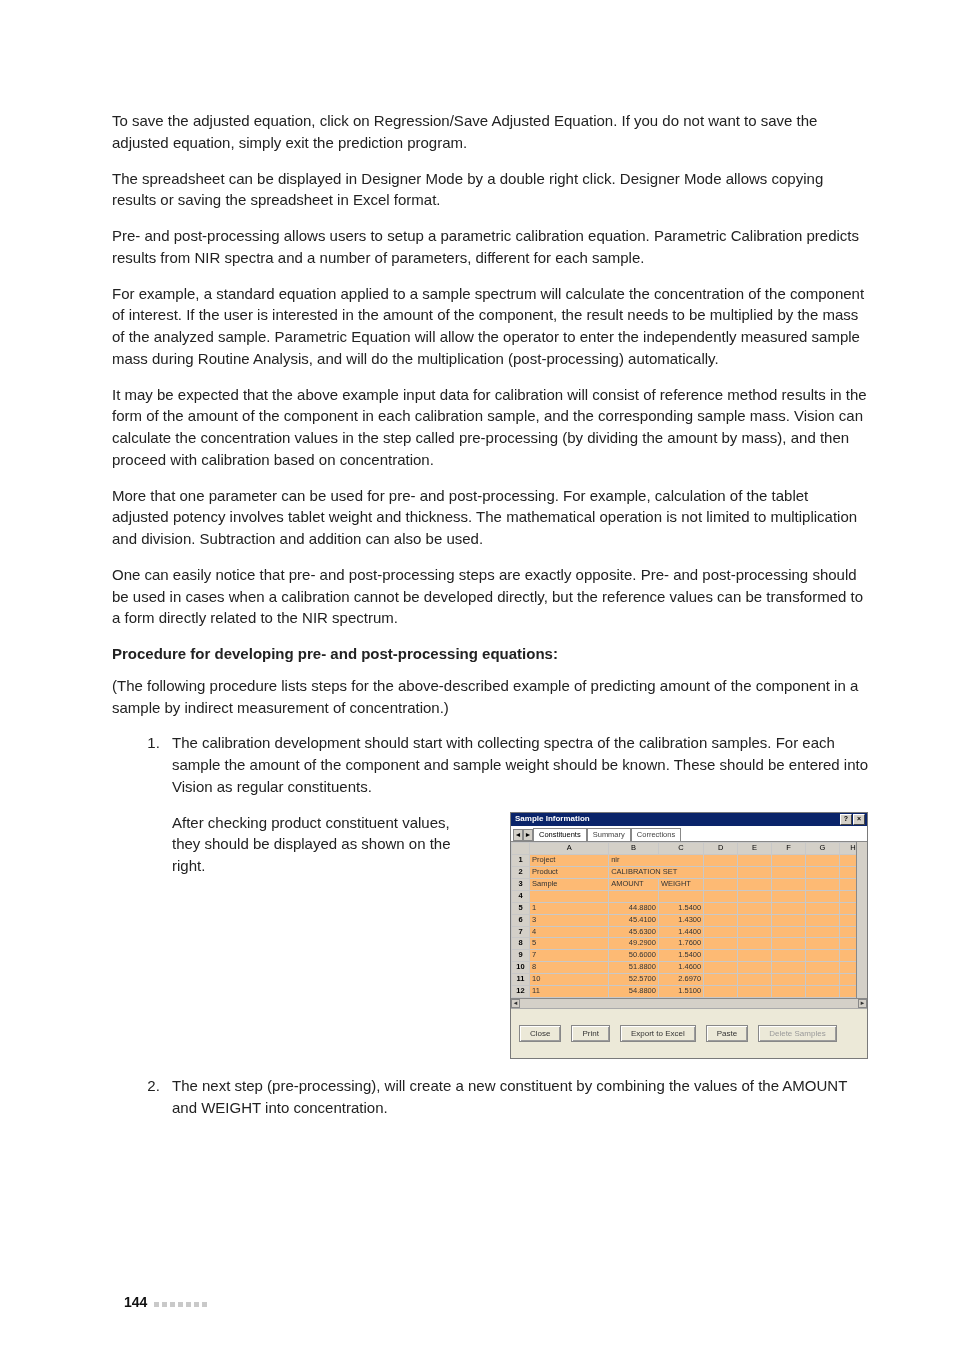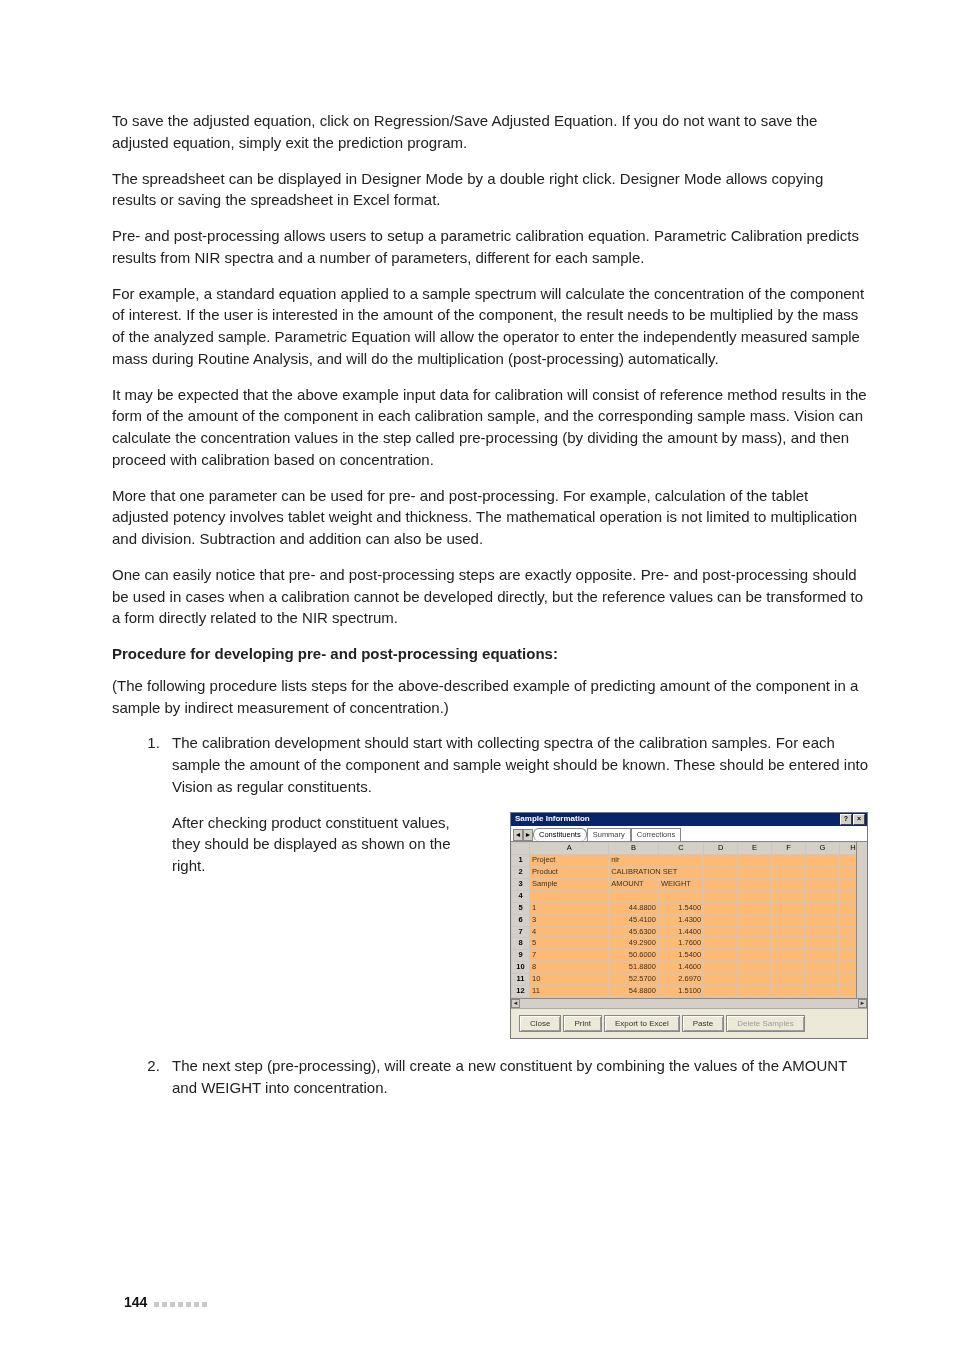--- a/index.html
+++ b/index.html
@@ -112,21 +112,20 @@
     border: 1px solid #888;
     border-bottom: none;
     background: #fff;
     font-size: 7.5px;
     color: #444;
   }
   .mockwin .tab.active {
     background: #fff;
     font-weight: 400;
     color:#000;
-    border-radius:6px;
   }
   .mockwin .sheetwrap {
     position: relative;
   }
   .mockwin table {
     border-collapse: collapse;
     width: 100%;
     table-layout: fixed;
   }
   .mockwin th, .mockwin td {
@@ -168,22 +167,22 @@
     background: #d4d0c8;
     border-top: 1px solid #888;
     display:flex;
     justify-content:space-between;
   }
   .mockwin .hscroll .sb {
     width:9px;height:9px;background:#d4d0c8;border:1px solid #888;box-sizing:border-box;font-size:6px;text-align:center;line-height:6px;
   }
   .mockwin .btnrow {
     display: flex;
-    gap: 2px;
-    padding: 6px 8px;
+    gap: 10px;
+    padding: 16px 8px;
     background: #ece9d8;
     border-top: 1px solid #aaa;
   }
   .mockwin .btn {
     flex: 0 0 auto;
     padding: 2px 10px;
     font-size: 8px;
     border: 1px solid #888;
     background: #ece9d8;
     box-shadow: inset 1px 1px 0 #fff, inset -1px -1px 0 #9c9c9c;

